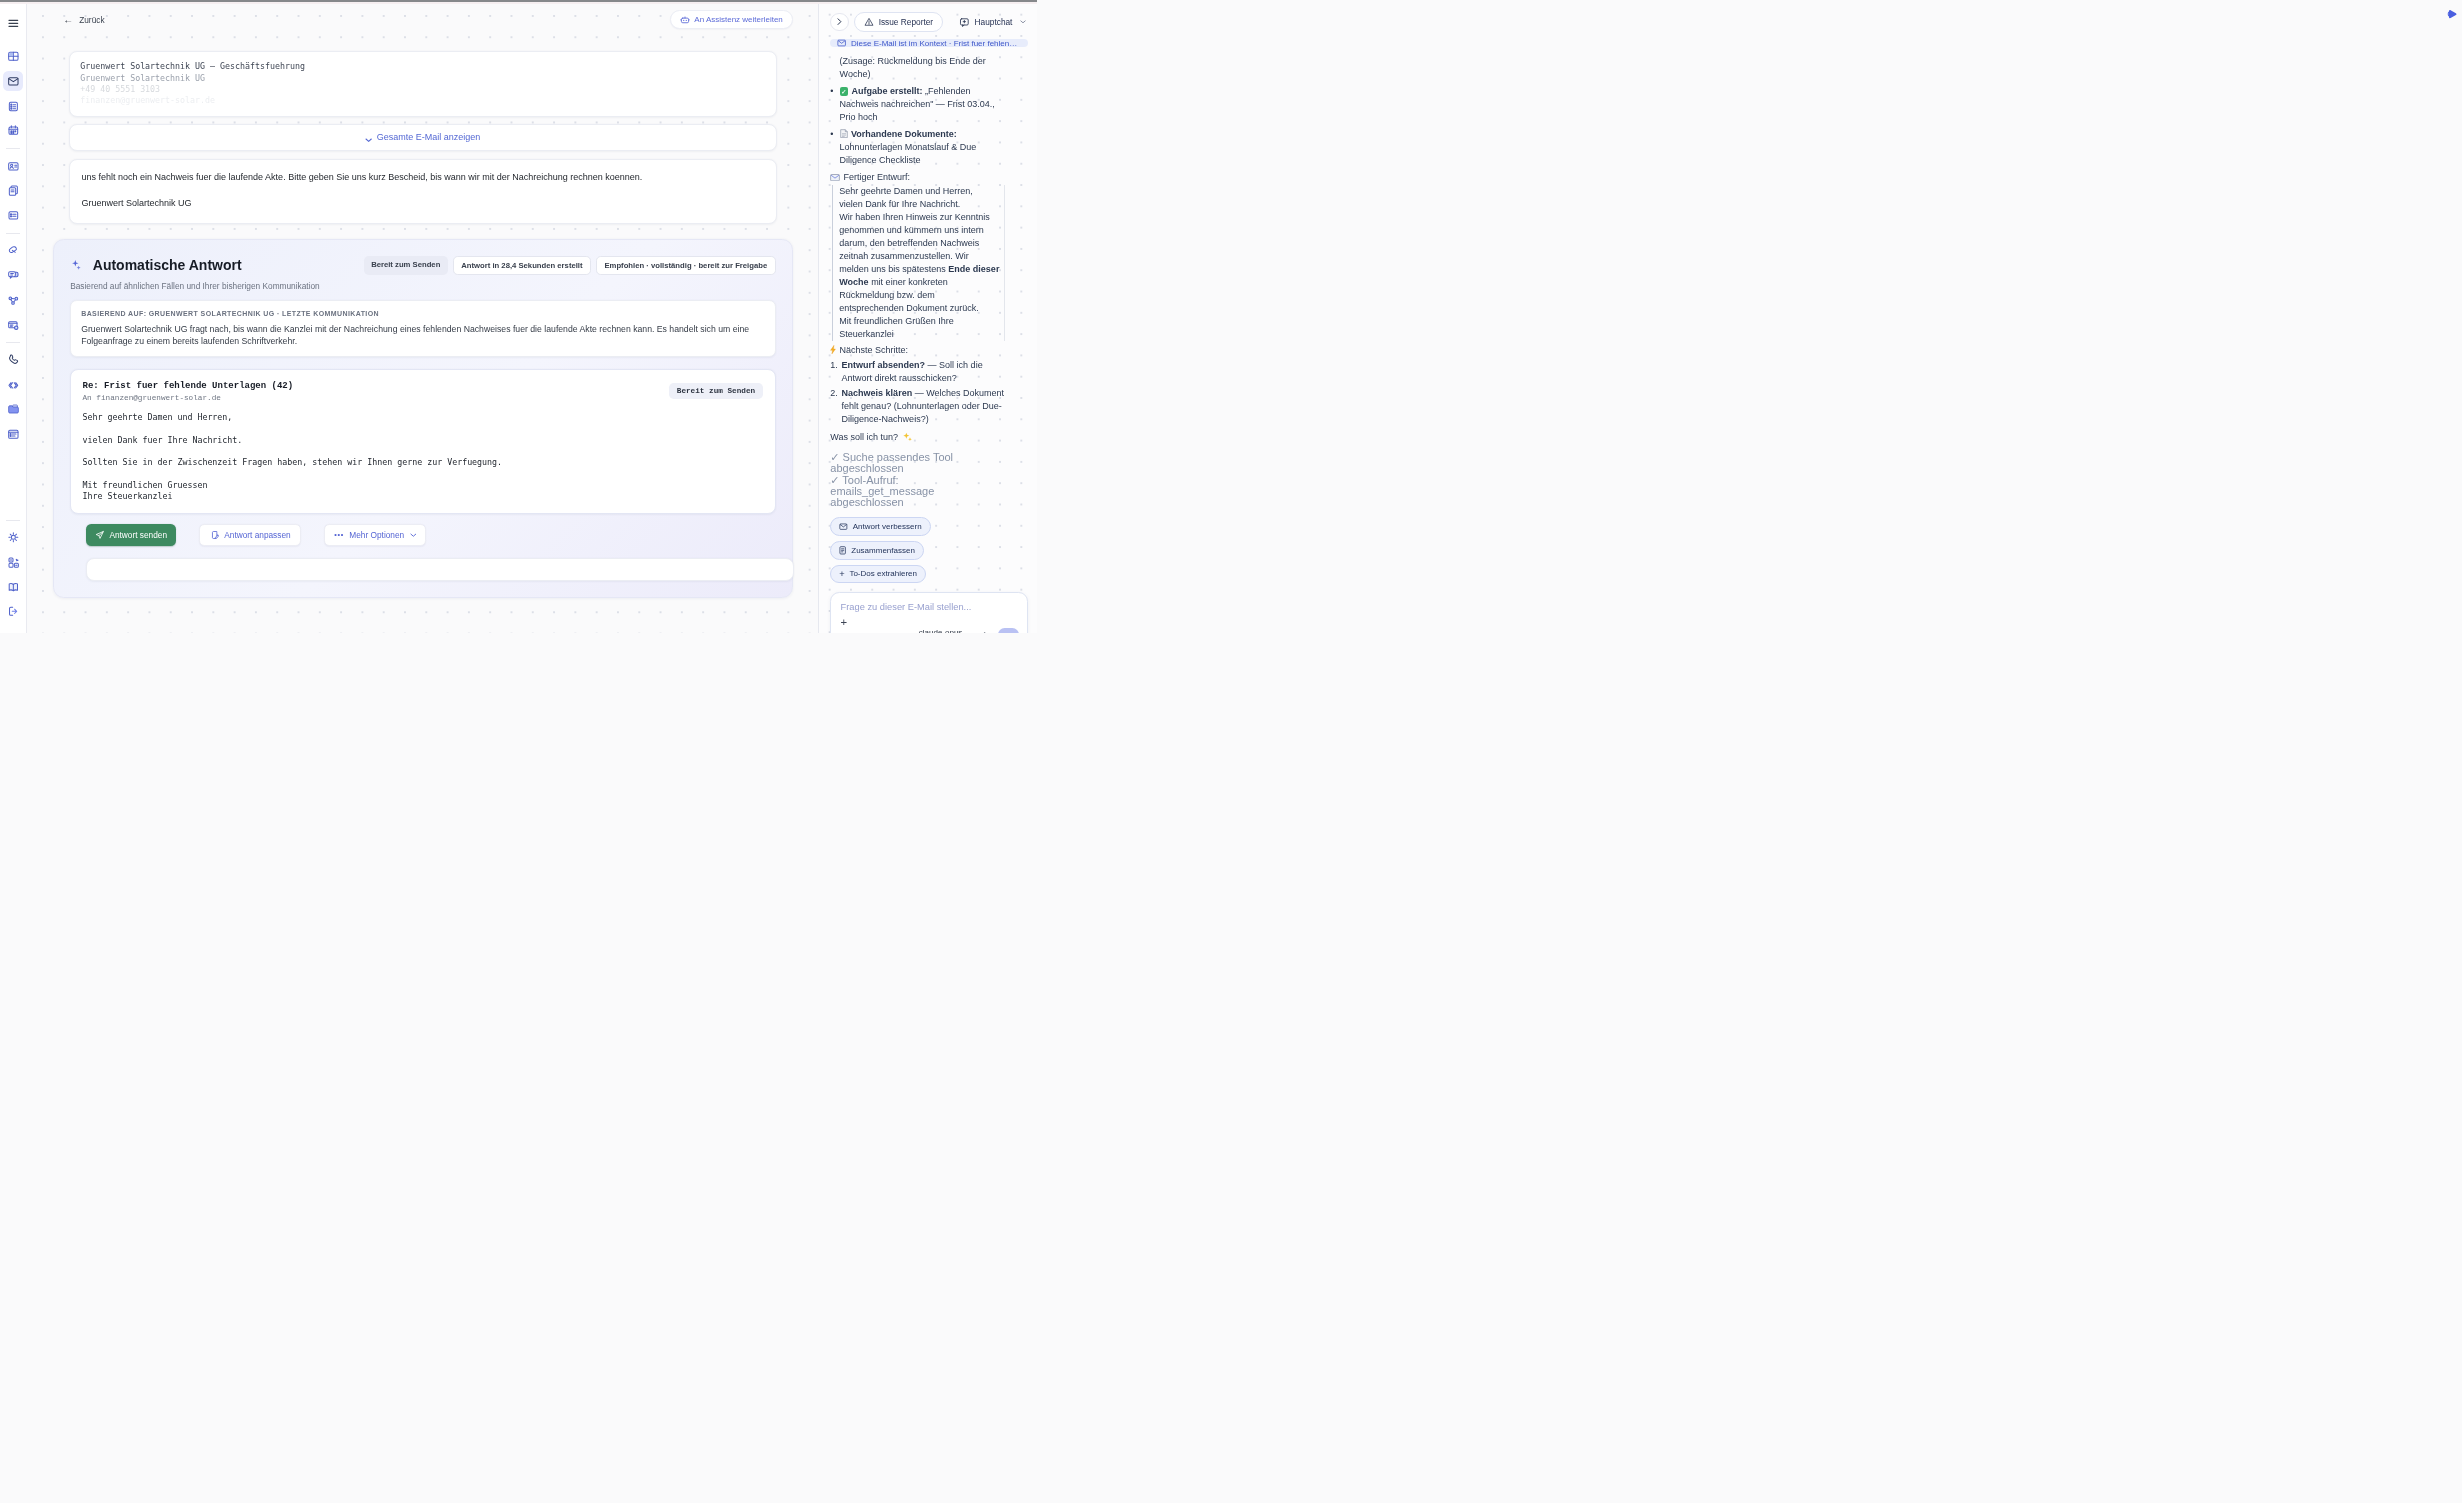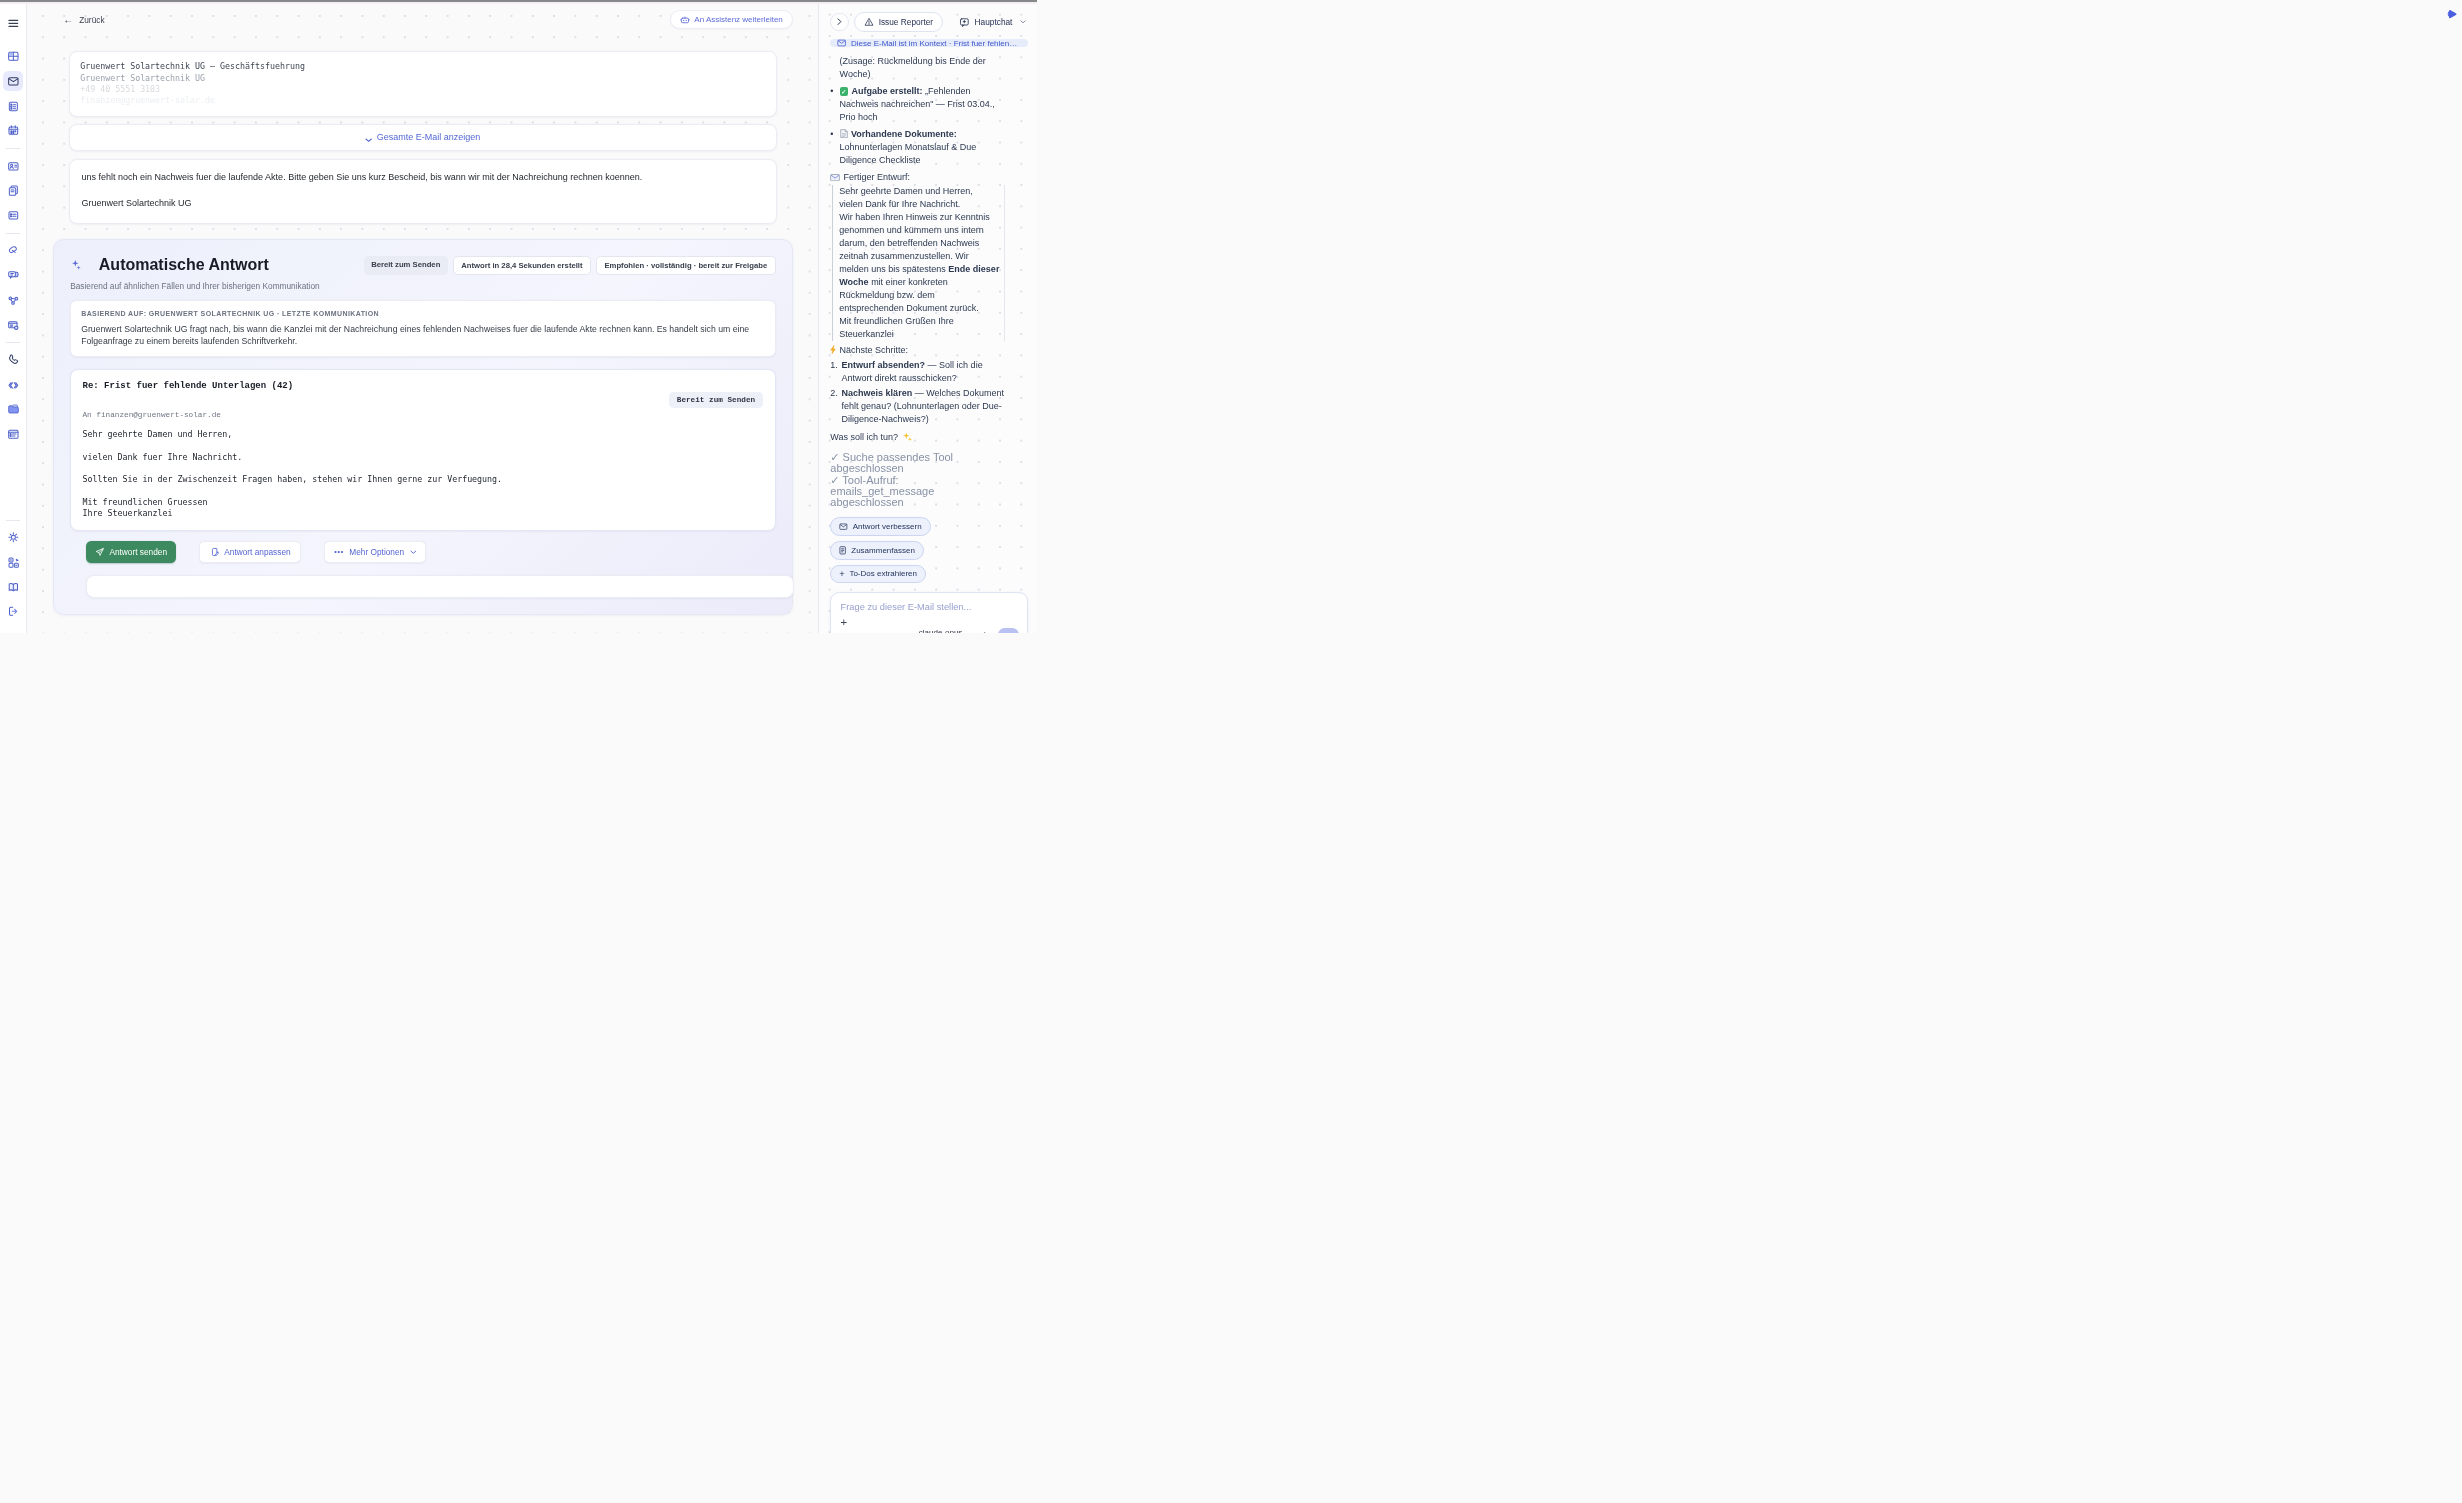--- a/index.html
+++ b/index.html
@@ -53,35 +53,35 @@
 
   .quoted { margin-top:8px; padding:11.3px 12px 14.7px; }
   .q-body { font-size:9px; color:#25292f; line-height:12px; }
   .q-sig  { font-size:9px; color:#25292f; margin-top:15.3px; }
 
   
   .section { width:740px; margin:15.3px auto 0; border-radius:10.7px; padding:15.3px 16px 16px;
     background:linear-gradient(135deg,#edf0fb 0%,#f4f5fd 55%,#ecebfa 100%);
     border:0.7px solid #e5e7f5; box-shadow:0 0.7px 2.7px rgba(40,50,110,.06); }
   .sec-head { display:flex; align-items:center; }
-  .sec-title { font-size:16px; font-weight:bold; color:#171c26; margin-left:18px; }
+  .sec-title { font-size:14px; font-weight:bold; color:#171c26; margin-left:12px; }
   .sec-badges { margin-left:auto; display:flex; gap:5.3px; }
   .sbadge { font-size:7.7px; font-weight:bold; color:#39404d; padding:4px 7.3px; border-radius:4.7px; }
   .sbadge.flat { background:#e9ebf5; }
   .sbadge.line { background:#ffffff; border:0.7px solid #e4e6ef; }
   .sec-sub { font-size:8.3px; color:#6b7280; margin:6px 0 0 0.7px; }
 
   .ctx-card { margin-top:9.3px; padding:8.7px 10.7px; border-radius:6.7px; }
   .ctx-h { font-size:7px; letter-spacing:0.4px; color:#6b7280; font-weight:bold; }
   .ctx-b { font-size:8.7px; color:#343b46; line-height:12.3px; margin-top:6px; }
 
   .draft-card { margin-top:12px; border-radius:8px; border:0.7px solid #e3e6f4; padding:10.7px 12px; }
   .d-head { display:flex; align-items:center;font-family:Liberation Mono, monospace; }
   .d-subj { font-size:9px; font-weight:bold; color:#171c26; }
-  .d-to { font-size:7.7px; color:#6f7683; margin-top:20px; }
+  .d-to { font-size:7.7px; color:#6f7683; margin-top:3px; }
   .d-badge { margin-left:auto; font-size:7.7px; font-weight:bold; color:#2e3542;
     background:#eef0f8; padding:4px 7.3px; border-radius:4.7px; }
   .d-body { margin-top:10.7px; font-size:8.3px; line-height:11.3px; color:#22272f; }
   .d-body p { margin-bottom:11.3px; }
   .d-body .tight { margin-bottom:0; }
 
   .actions { display:flex; gap:23px; margin:10px 0 0 16px; }
   .btn { display:flex; align-items:center; gap:5.3px; font-size:8.3px; border-radius:5.3px;
     padding:4.7px 9.3px; cursor:pointer; }
   .btn.green { background:#3d8a60; color:#ffffff; box-shadow:0 0.7px 1.3px rgba(20,80,50,.25); }

